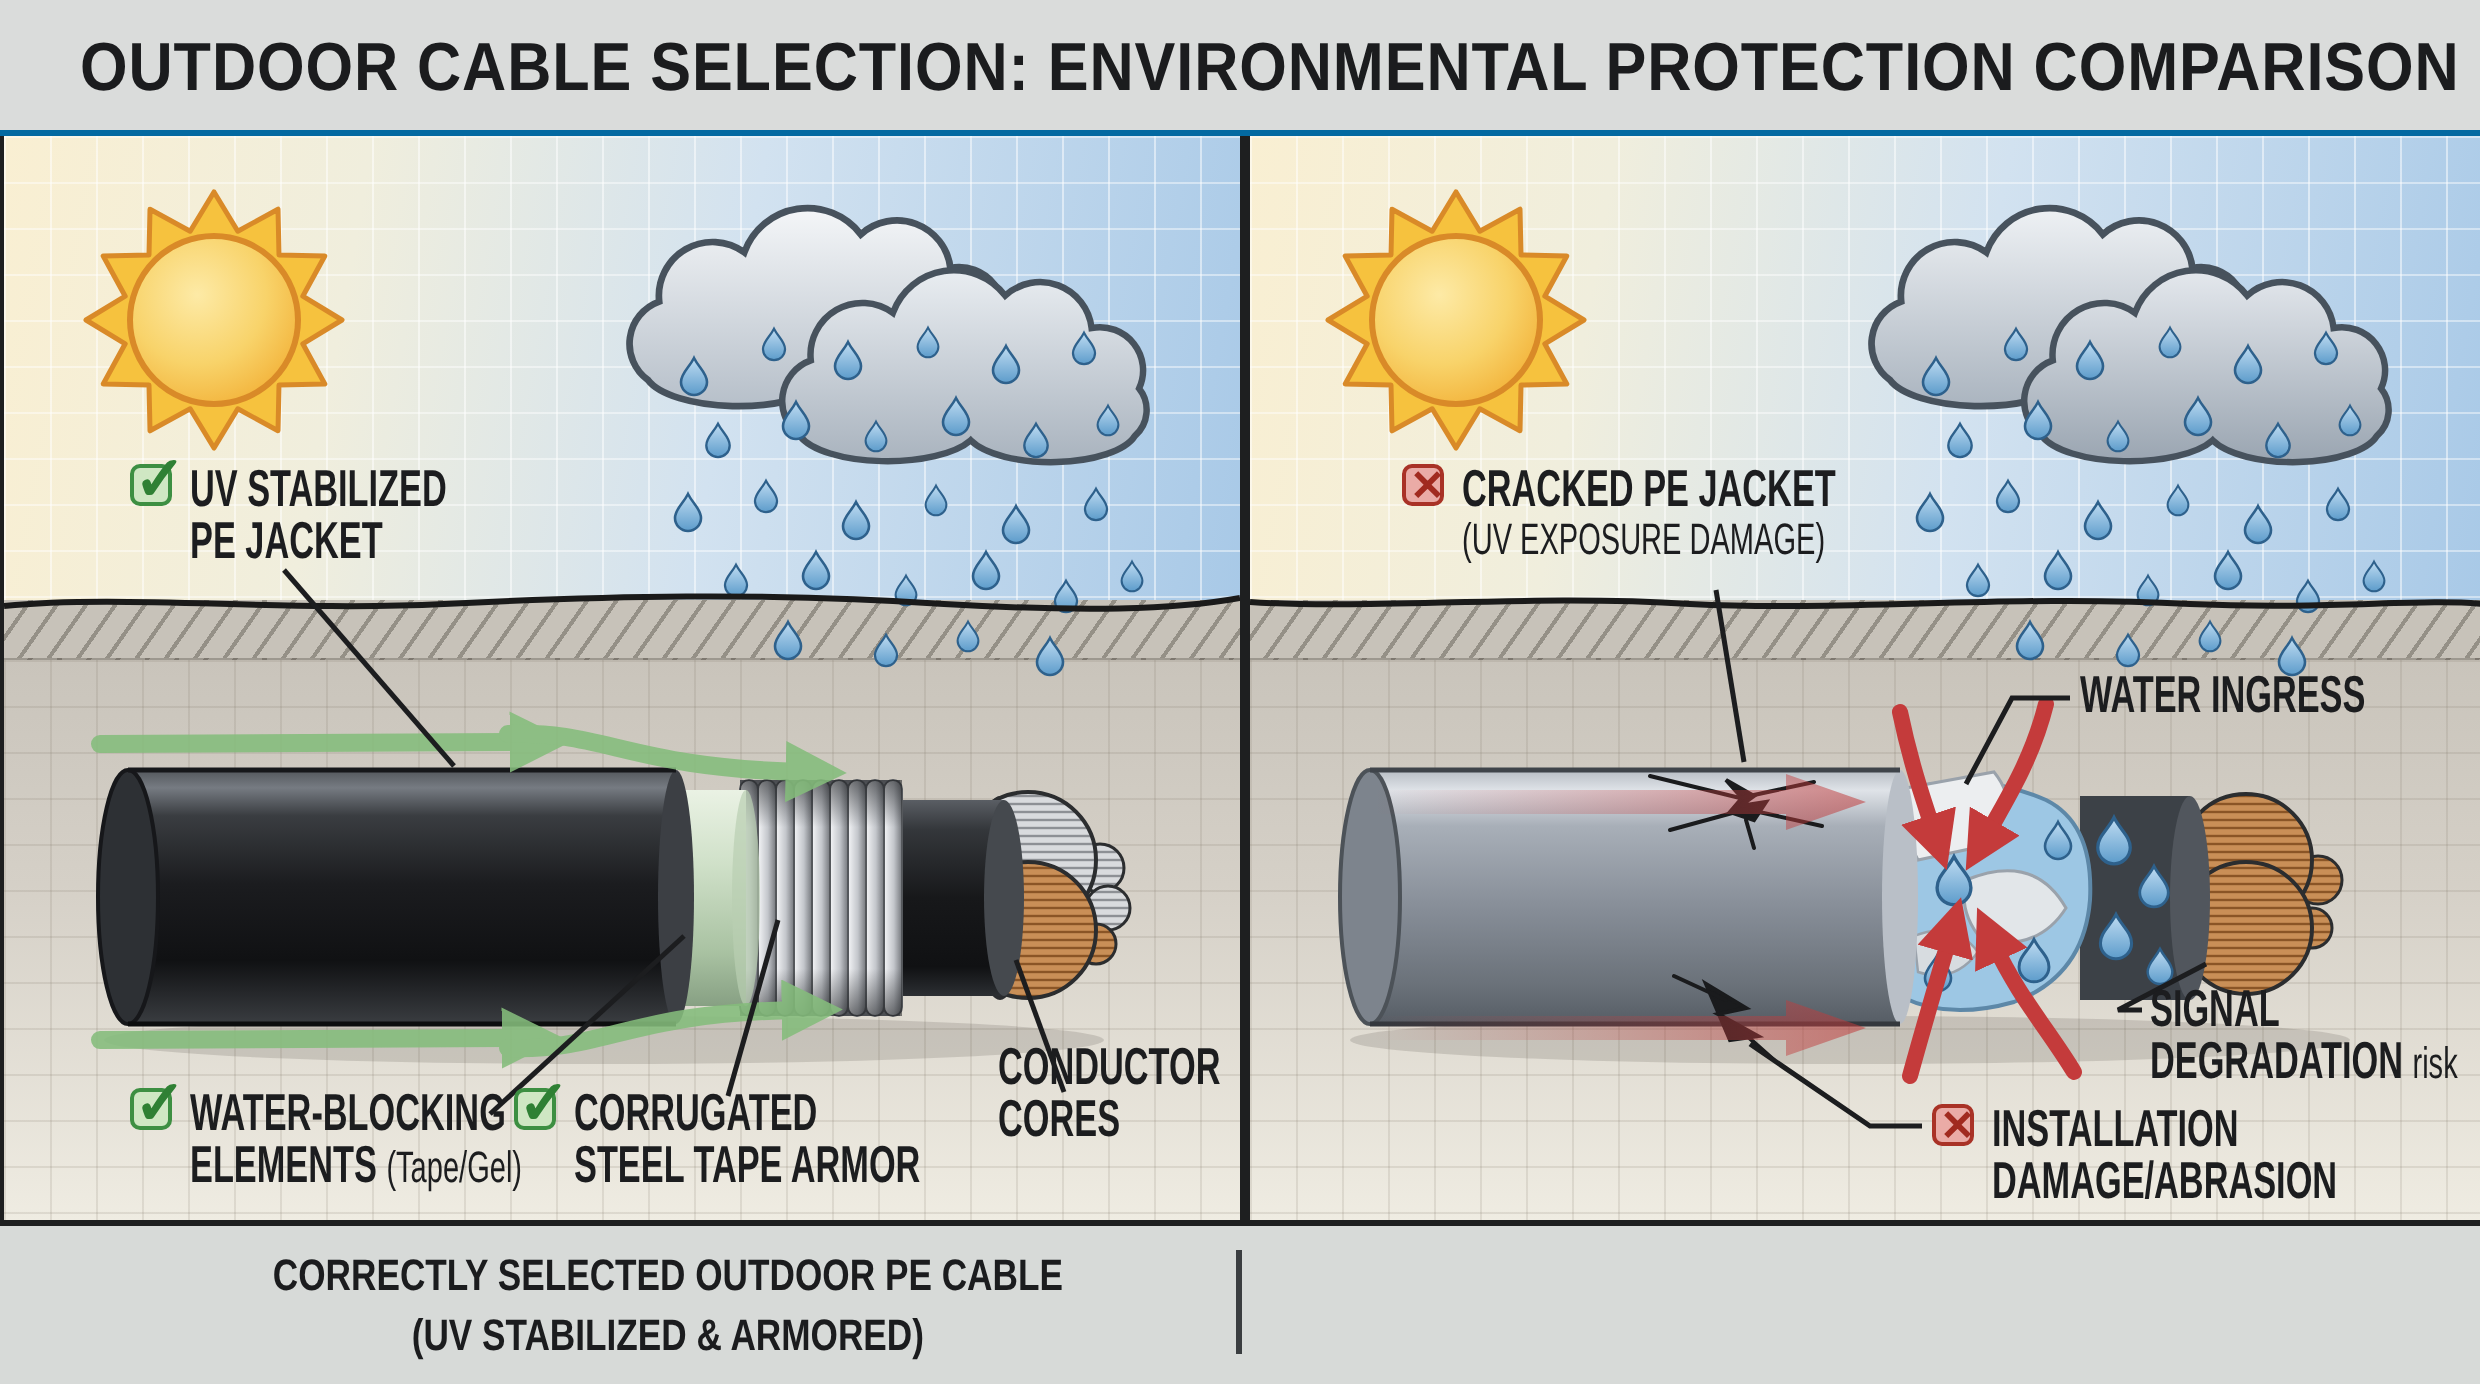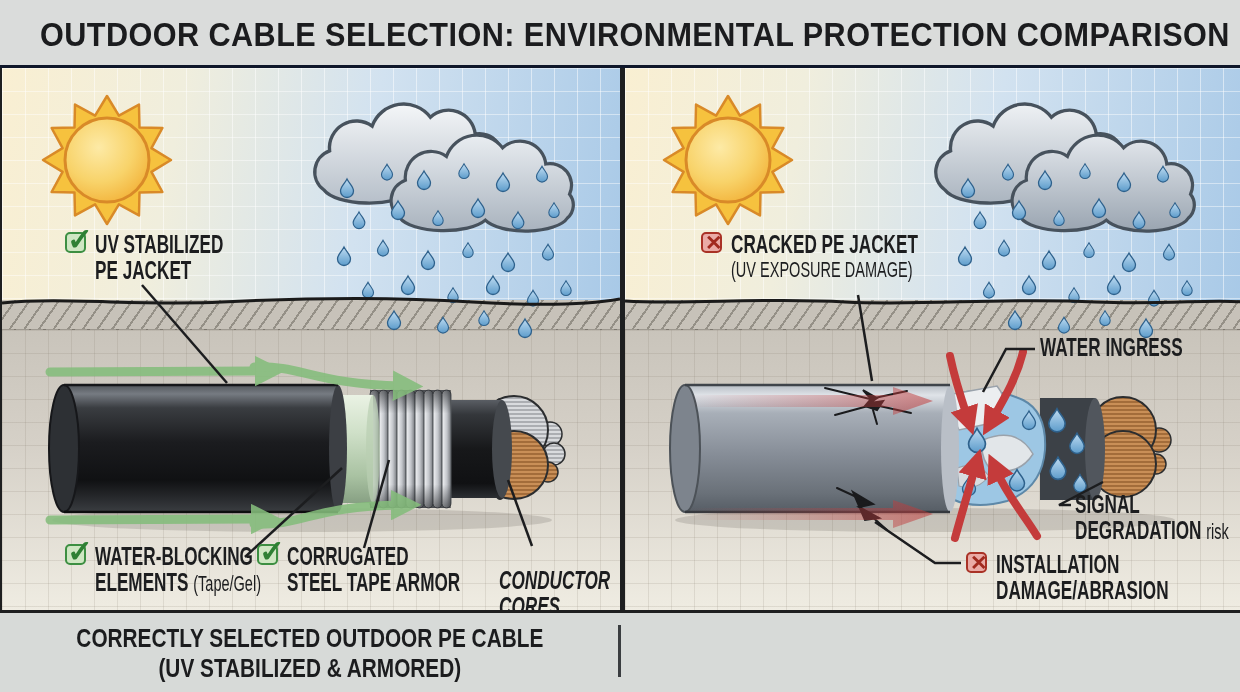--- a/index.html
+++ b/index.html
@@ -2,21 +2,21 @@
 <html><head>
 <meta charset="utf-8">
 <style>
   html,body{margin:0;padding:0;background:#d7dad8;}
   *{box-sizing:border-box;}
   #stage{position:relative;width:1240px;height:692px;overflow:hidden;
          font-family:"Liberation Sans",sans-serif;background:#d7dad8;}
 
   
   #titlebar{position:absolute;left:0;top:0;width:1240px;height:68px;
-            background:#dadcdb;border-bottom:3px solid #0f172a;}
+            background:#dadcdb;border-bottom:3px solid #0369a1;}
   #titlebar .t{position:absolute;left:40px;top:15px;font-size:34px;font-weight:bold;
                color:#1b1c1e;white-space:nowrap;transform:scaleX(.9);transform-origin:left top;
                letter-spacing:.5px;}
 
   
   #main{position:absolute;left:0;top:68px;width:1240px;height:542px;
         border-left:2px solid #1e1f20;border-right:2px solid #1e1f20;}
   .panel{position:absolute;top:0;width:618px;height:542px;overflow:hidden;}
   #panelL{left:0;}
   #panelR{left:623px;width:617px;}
@@ -48,21 +48,21 @@
   .badge.ok{background:#cfe7c3;border:2px solid #3d8f42;}
   .badge.bad{background:#eaaba6;border:2px solid #a93226;}
   .badge .glyph{position:absolute;font-weight:bold;}
   .badge.ok .glyph{left:0px;top:-13px;font-size:31px;color:#2f8034;}
   .badge.bad .glyph{left:2px;top:-3px;font-size:21px;color:#a12a1f;}
 
   
   #footer{position:absolute;left:0;top:610px;width:1240px;height:82px;
           background:#d7dad8;border-top:3px solid #1e1f20;}
   .caption{position:absolute;top:10px;width:620px;text-align:center;color:#1b1c1e;
-           font-weight:bold;font-size:26px;line-height:30px;}
+           font-weight:bold;font-size:22px;line-height:30px;margin-left:24px;}
   .caption .inner{display:inline-block;transform:scaleX(.8);transform-origin:center top;white-space:nowrap;}
   #capL{left:0;}
   #capR{left:620px;}
   #capDivider{position:absolute;left:618px;top:12px;width:3px;height:52px;background:#3a3d40;}
 </style>
 </head>
 <body>
 
 <div id="stage">
 
@@ -270,21 +270,21 @@
       </div>
       <div class="callout" style="left:255px;top:475px;">
         <div class="badge ok">
             <span class="glyph">✓</span>
           </div>
         <div class="cap-txt">
           <div>CORRUGATED</div>
           <div>STEEL TAPE ARMOR</div>
         </div>
       </div>
-      <div class="callout" style="left:497px;top:499px;font-style:italic;">
+      <div class="callout" style="left:497px;top:452px;">
         <div class="cap-txt">
           <div>CONDUCTOR</div>
           <div>CORES</div>
         </div>
       </div>
     </div>
 
     <div class="panel" id="panelR">
       <div class="sky"></div>
       <div class="hatch"></div>

